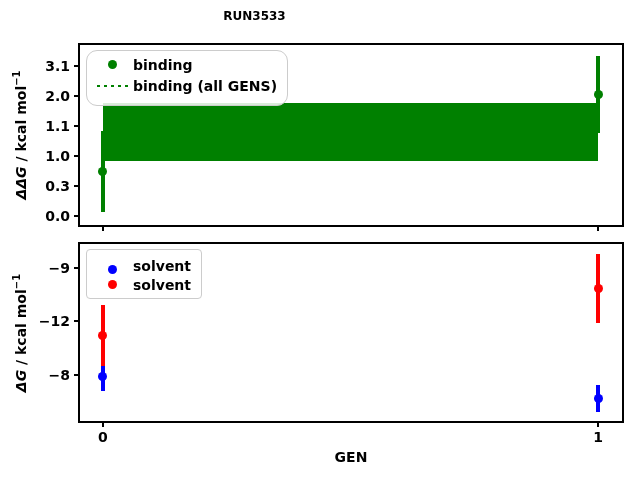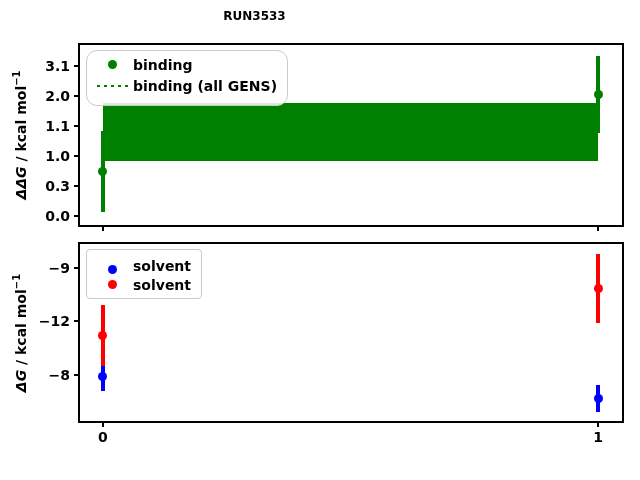--- a/index.html
+++ b/index.html
@@ -14,20 +14,21 @@
   .x-label {
     position:absolute; left:78px; top:449px; width:546px; text-align:center;
     font-weight:bold; font-size:14px; color:#000;
   }
 </style>
 </head>
 <body>
 
 <div class="figure">
   <div class="fig-title">RUN3533</div>
+  <div class="x-label">GEN</div>
 <div style="position: absolute; left: 78px; top: 43px; width: 546px; height: 184px; border: 2px solid rgb(0, 0, 0); box-sizing: border-box; z-index: 1;"></div>
     <div style="position: absolute; left: 74px; top: 215px; width: 4px; height: 2px; background: rgb(0, 0, 0);"></div>
     <div style="position: absolute; left: 24px; top: 208px; width: 46px; text-align: right; font: bold 14px &quot;DejaVu Sans&quot;, sans-serif; color: rgb(0, 0, 0);">0.0</div>
     <div style="position: absolute; left: 74px; top: 185px; width: 4px; height: 2px; background: rgb(0, 0, 0);"></div>
     <div style="position: absolute; left: 24px; top: 178px; width: 46px; text-align: right; font: bold 14px &quot;DejaVu Sans&quot;, sans-serif; color: rgb(0, 0, 0);">0.3</div>
     <div style="position: absolute; left: 74px; top: 155px; width: 4px; height: 2px; background: rgb(0, 0, 0);"></div>
     <div style="position: absolute; left: 24px; top: 148px; width: 46px; text-align: right; font: bold 14px &quot;DejaVu Sans&quot;, sans-serif; color: rgb(0, 0, 0);">1.0</div>
     <div style="position: absolute; left: 74px; top: 125px; width: 4px; height: 2px; background: rgb(0, 0, 0);"></div>
     <div style="position: absolute; left: 24px; top: 118px; width: 46px; text-align: right; font: bold 14px &quot;DejaVu Sans&quot;, sans-serif; color: rgb(0, 0, 0);">1.1</div>
     <div style="position: absolute; left: 74px; top: 95px; width: 4px; height: 2px; background: rgb(0, 0, 0);"></div>

